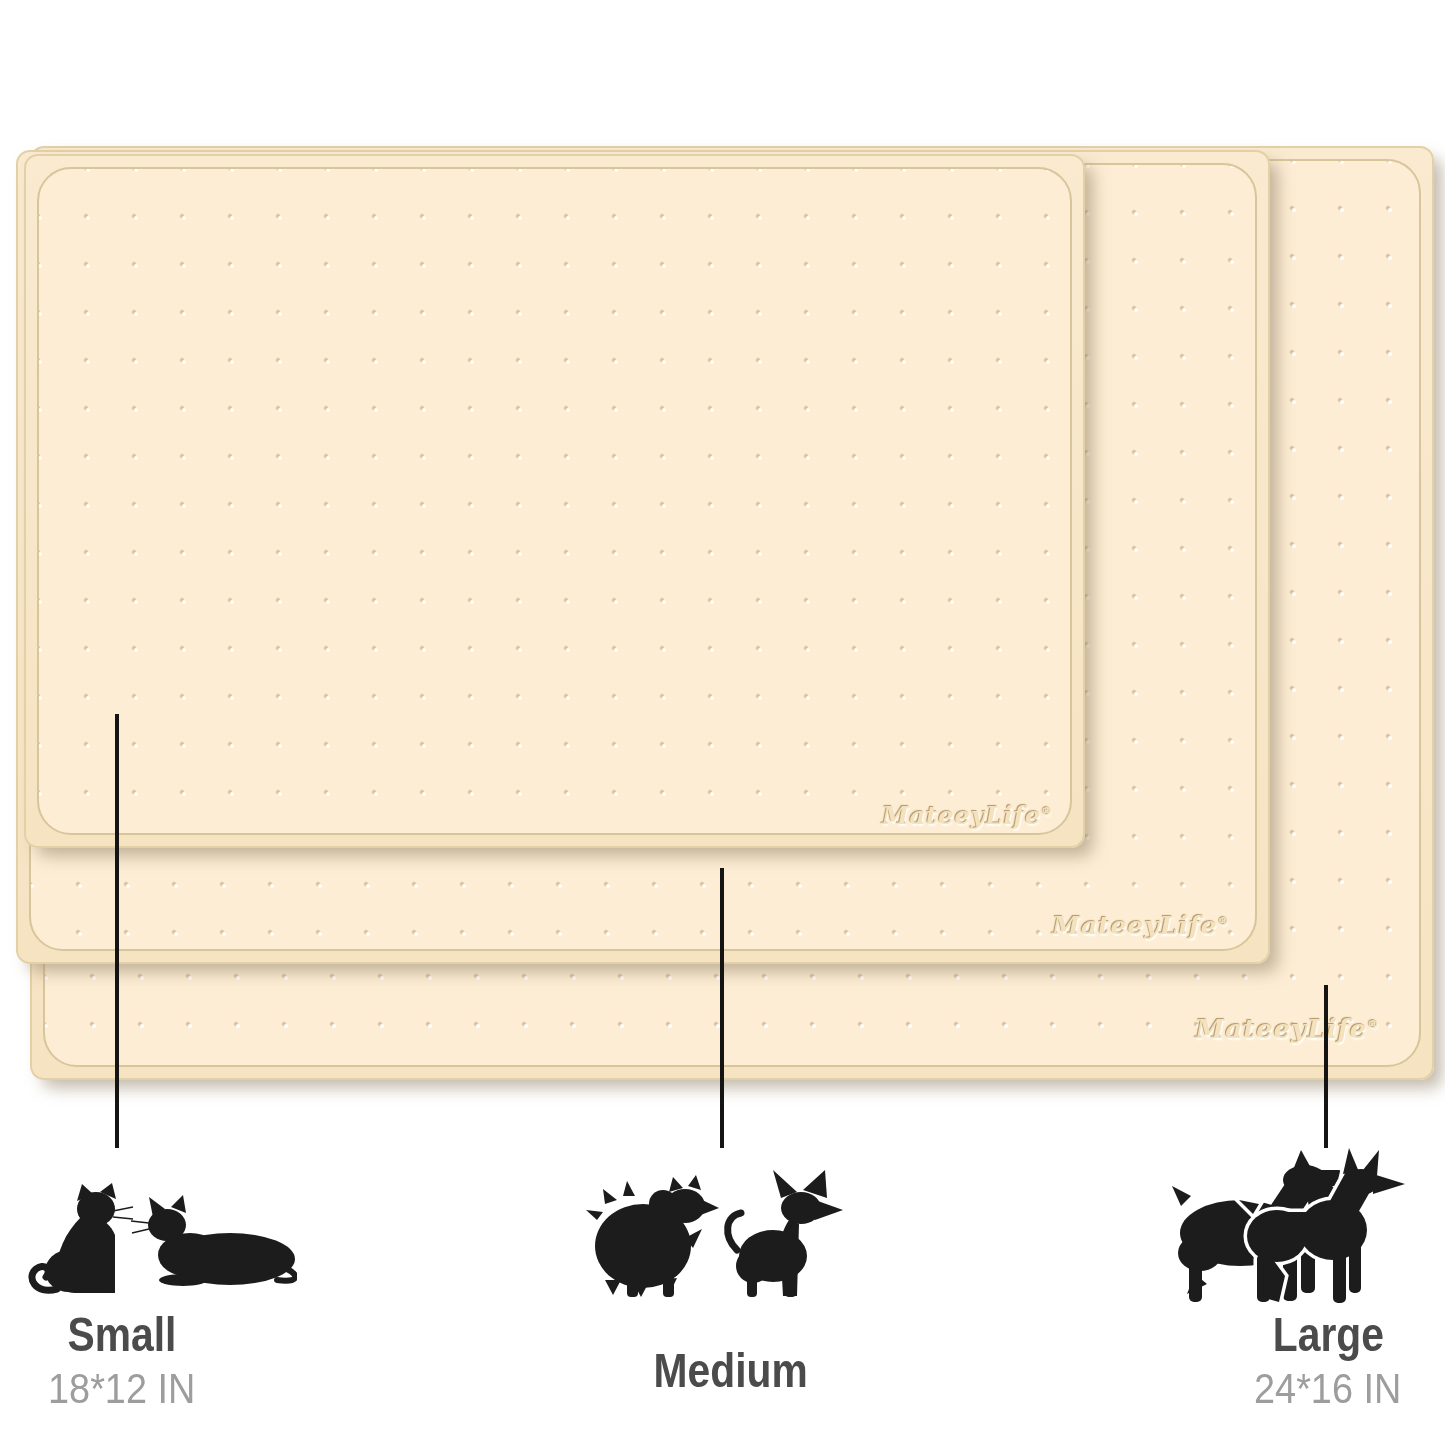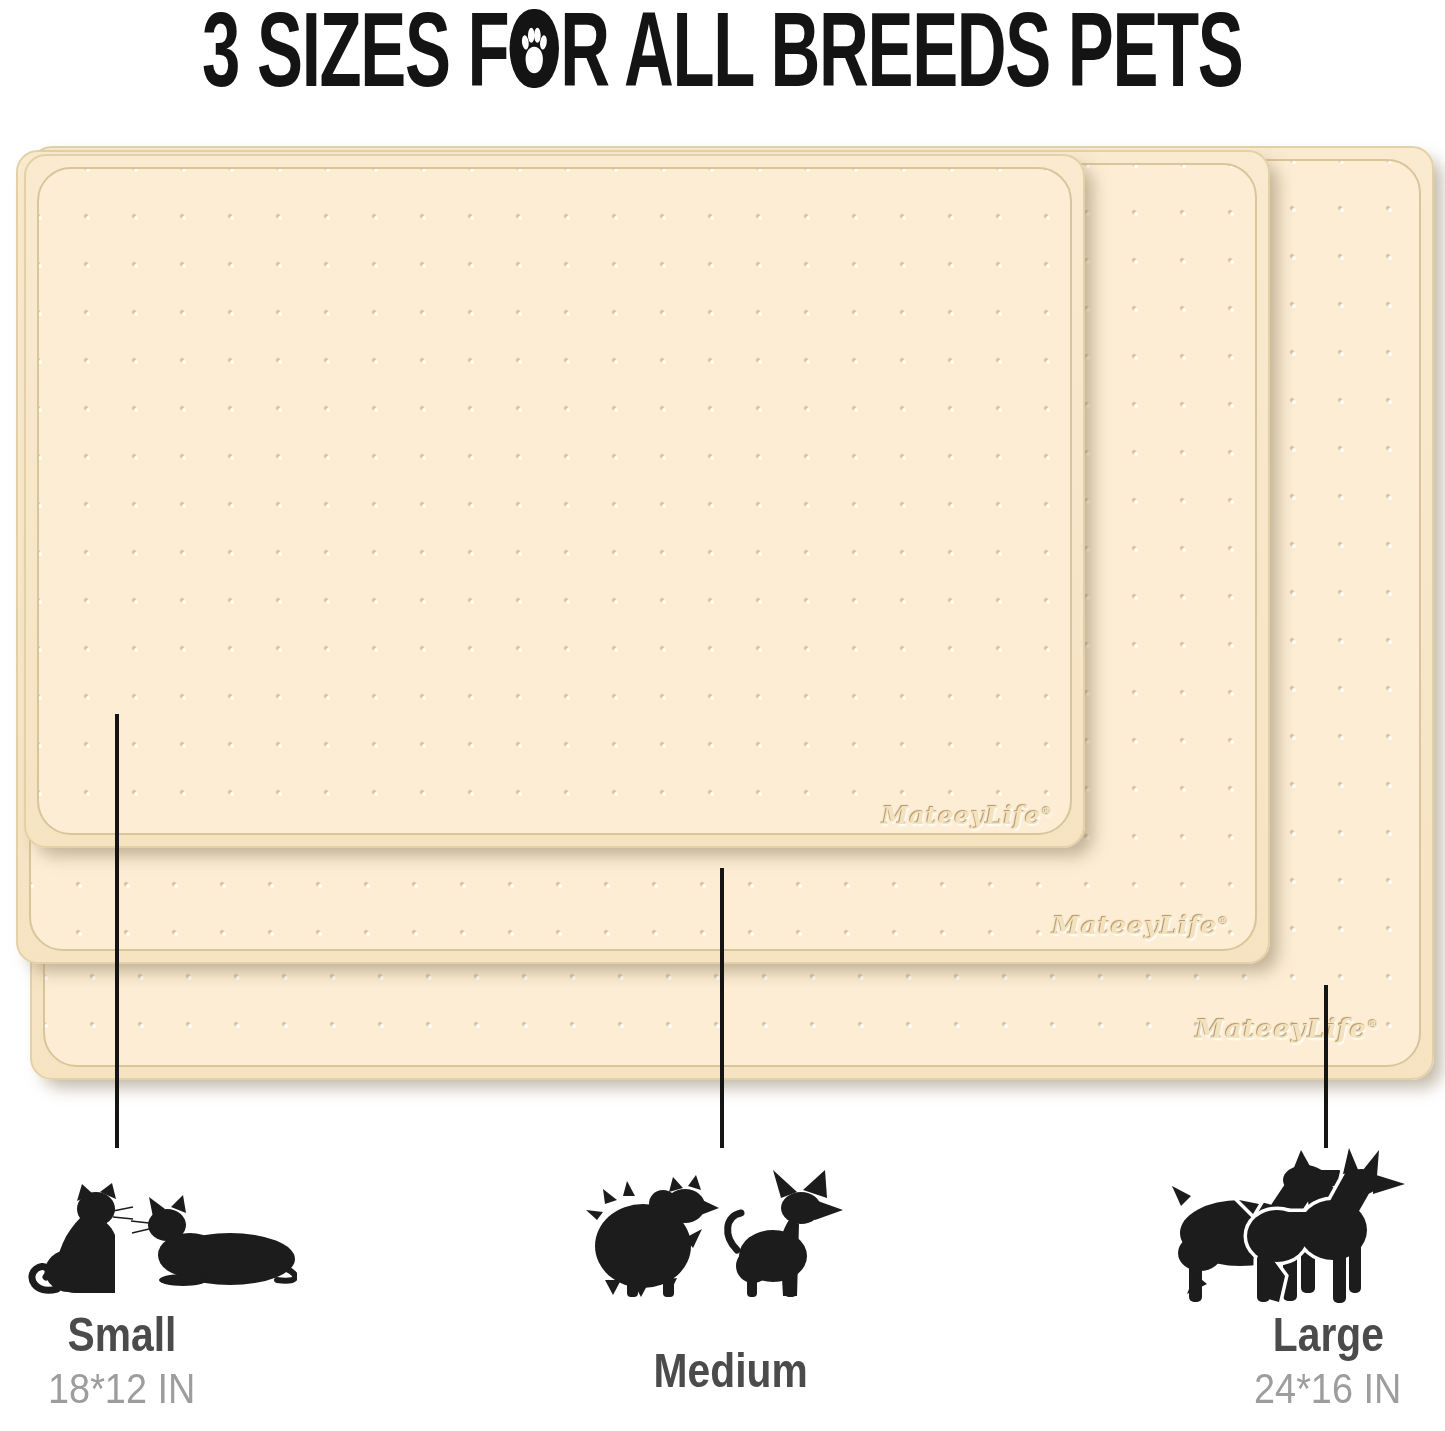--- a/index.html
+++ b/index.html
@@ -20,21 +20,21 @@
   }
   .paw-o {
     display:inline-block; width:76px; height:79px; background:#141414;
     border-radius:36px / 40px; position:relative; top:2px; margin:0 2px;
     vertical-align:baseline;
   }
   .paw-o svg { position:absolute; left:50%; top:50%; transform:translate(-50%,-50%); }
 
   
   .mat {
-    position:absolute; border-radius:22px;
+    position:absolute; border-radius:14px;
     background:linear-gradient(180deg,#f9ead0 0%,#f6e3c2 100%);
     border:2px solid #e3d0a6;
     box-shadow:10px 10px 16px -2px rgba(148,131,104,0.55);
   }
   .mat-large  { left:30px;  top:146px; width:1400px; height:930px; z-index:1; }
   .mat-medium { left:16px;  top:150px; width:1250px; height:810px; z-index:2; }
   .mat-small  { left:24px;  top:154px; width:1057px; height:690px; z-index:3; }
   .mat-surface {
     position:absolute; inset:11px; border:2px solid #d9c59a; border-radius:34px;
     background-color:#fcedd4;
@@ -86,31 +86,20 @@
   .size-dims span {
     display:inline-block; font-size:43px; line-height:48px; font-weight:normal;
     color:#9d9d9d; transform:scaleX(0.88); white-space:nowrap;
   }
 </style>
 </head>
 <body>
 
 <div class="stage">
 
-  <div class="title-wrap">
-    <div class="title-inner">
-      <span>3 SIZES F</span><span class="paw-o"><svg width="44" height="56" viewBox="0 0 40 48">
-          <ellipse cx="7.5" cy="18" rx="4.6" ry="6.6" fill="#ffffff" transform="rotate(-16 7.5 18)"></ellipse>
-          <ellipse cx="15.8" cy="11.5" rx="4.6" ry="6.8" fill="#ffffff"></ellipse>
-          <ellipse cx="24.4" cy="11.5" rx="4.6" ry="6.8" fill="#ffffff"></ellipse>
-          <ellipse cx="32.8" cy="18" rx="4.6" ry="6.6" fill="#ffffff" transform="rotate(16 32.8 18)"></ellipse>
-          <path d="M20,22 C28,22 33,28 32,35 C31,43 26,46 20,46 C14,46 9,43 8,35 C7,28 12,22 20,22 Z" fill="#ffffff"></path>
-        </svg></span><span>R ALL BREEDS PETS</span>
-    </div>
-  </div>
 
   <div class="mat mat-large">
     <div class="mat-surface"></div>
     <div class="logo logo-large">
       <span>MateeyLife</span><sup>®</sup>
     </div>
   </div>
 
   <div class="mat mat-medium">
     <div class="mat-surface"></div>

